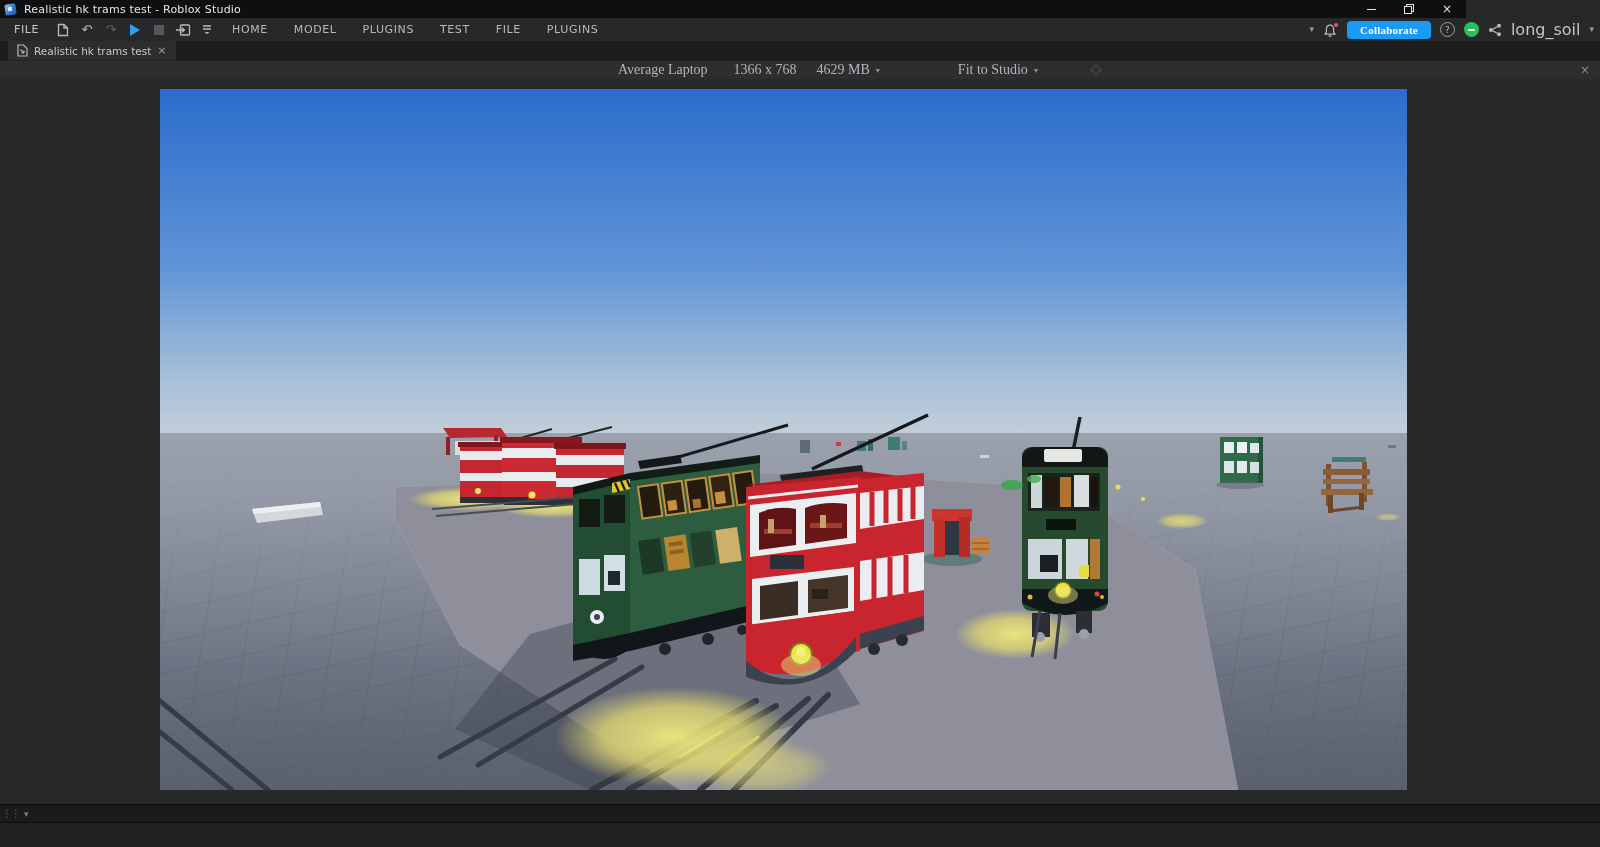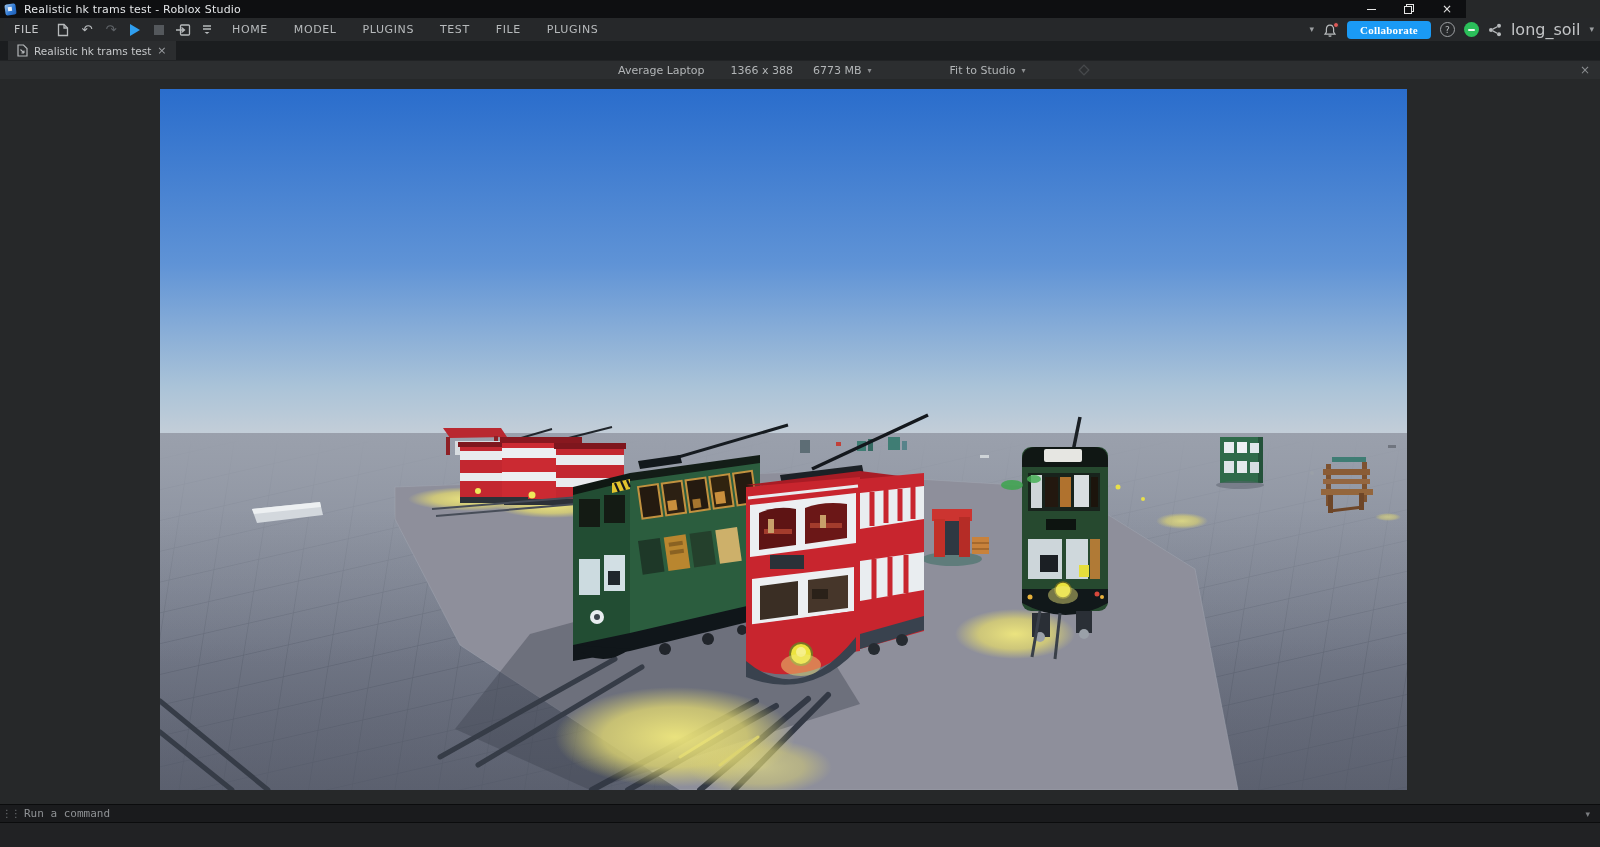--- a/index.html
+++ b/index.html
@@ -51,21 +51,21 @@
     background:#1b1d1f; display:flex; align-items:stretch; }
   .tab { margin-left:8px; background:#2b2d2f; display:flex; align-items:center;
     padding:0 9px; gap:6px; }
   .tab-label { font-size:10.5px; color:#c6c8ca; }
   .tab-close { font-size:11px; color:#9a9da0; line-height:1; }
   
   .emubar { position:absolute; left:0; top:60px; width:1600px; height:19px;
     background:#2c2e30; border-top:1px solid #212325; display:flex; align-items:center; }
   .emu-center { position:absolute; left:618px; top:0; height:100%; display:flex;
     align-items:center; }
-  .emu-text { font-size:11px; color:#b2b5b7; }
+  .emu-text { font-size:14px; color:#b2b5b7;font-family:Liberation Serif, serif; }
   .emu-gap-s { width:26px; } .emu-gap-m { width:20px; } .emu-gap-l { width:78px; } .emu-gap-xl { width:50px; }
   .emu-chev { font-size:8px; color:#8b8e90; margin-left:6px; }
   .emu-close { position:absolute; right:10px; top:0; height:100%; display:flex; align-items:center;
     color:#8b8e91; font-size:12px; }
   .rot-icon { opacity:.55; }
   
   .viewport-strip { position:absolute; left:0; top:79px; width:1600px; height:726px; background:#262829; }
   .canvas3d { position:absolute; left:160px; top:10px; width:1247px; height:701px; }
   
   .cmdbar { position:absolute; left:0; top:804px; width:1600px; height:19px;
@@ -174,23 +174,23 @@
       </svg>
       <span class="tab-label">Realistic hk trams test</span>
       <span class="tab-close">×</span>
     </div>
   </div>
 
   <div class="emubar">
     <div class="emu-center">
       <span class="emu-text">Average Laptop</span>
       <span class="emu-gap-s"></span>
-      <span class="emu-text">1366 x 388</span>
+      <span class="emu-text">1366 x 768</span>
       <span class="emu-gap-m"></span>
-      <span class="emu-text">6773 MB</span>
+      <span class="emu-text">4629 MB</span>
       <span class="emu-chev">▾</span>
       <span class="emu-gap-l"></span>
       <span class="emu-text">Fit to Studio</span>
       <span class="emu-chev">▾</span>
       <span class="emu-gap-xl"></span>
       <svg class="rot-icon" width="16" height="16" viewBox="0 0 16 16">
         <rect x="4.6" y="4.6" width="6.8" height="6.8" fill="none" stroke="#5c5f62" stroke-width="1.3" transform="rotate(45 8 8)"></rect>
       </svg>
     </div>
     <span class="emu-close">×</span>
@@ -471,18 +471,17 @@
           <rect x="1199" y="404" width="5" height="17" fill="#6e4628"></rect>
           <line x1="1170" y1="422" x2="1203" y2="418" stroke="#6e4628" stroke-width="3"></line>
           <rect x="1172" y="368" width="34" height="5" fill="#3f7d74"></rect>
         </g>
       </svg>
     </div>
   </div>
 
   <div class="cmdbar">
     <span class="cmd-grip">⋮⋮</span>
-    <input class="cmd-input" type="text" placeholder="Run a command" style="">
     <span class="cmd-chev">▾</span>
   </div>
   <div class="bottom-strip"></div>
 
 </div>
 
 </body></html>

